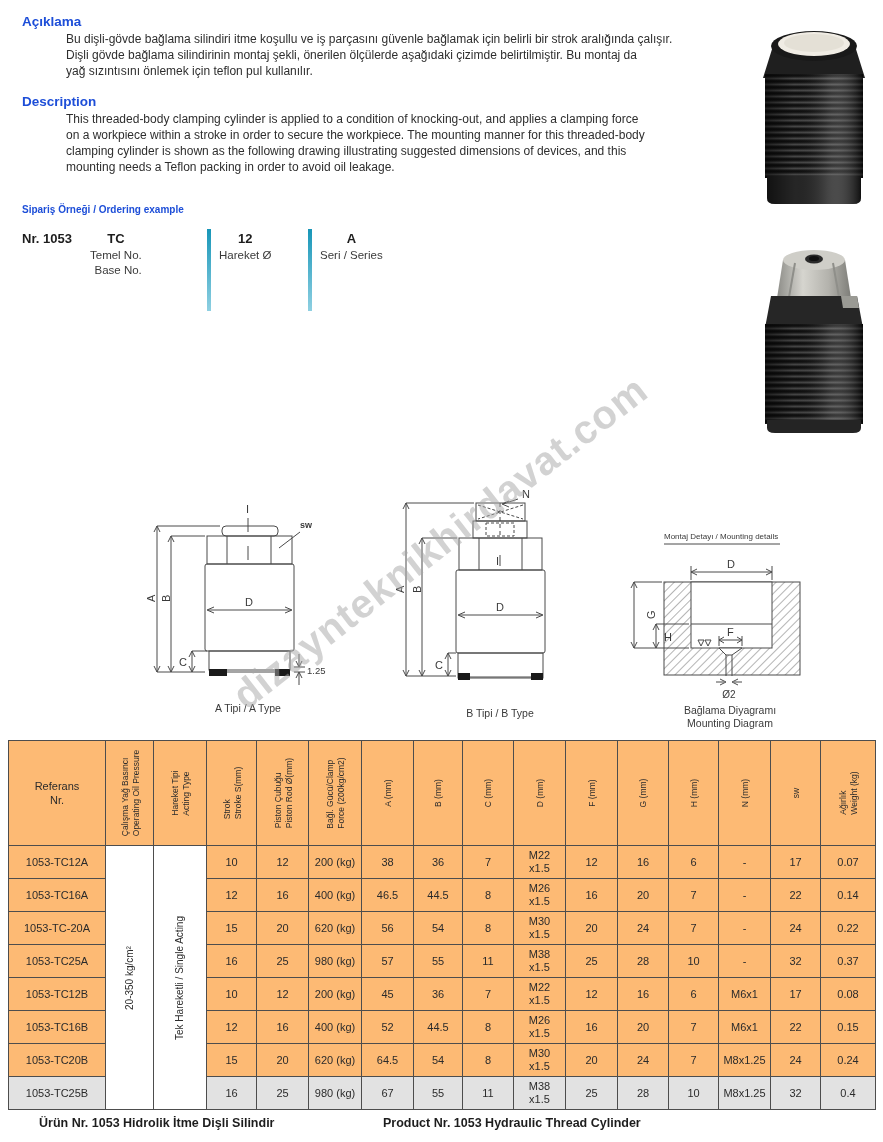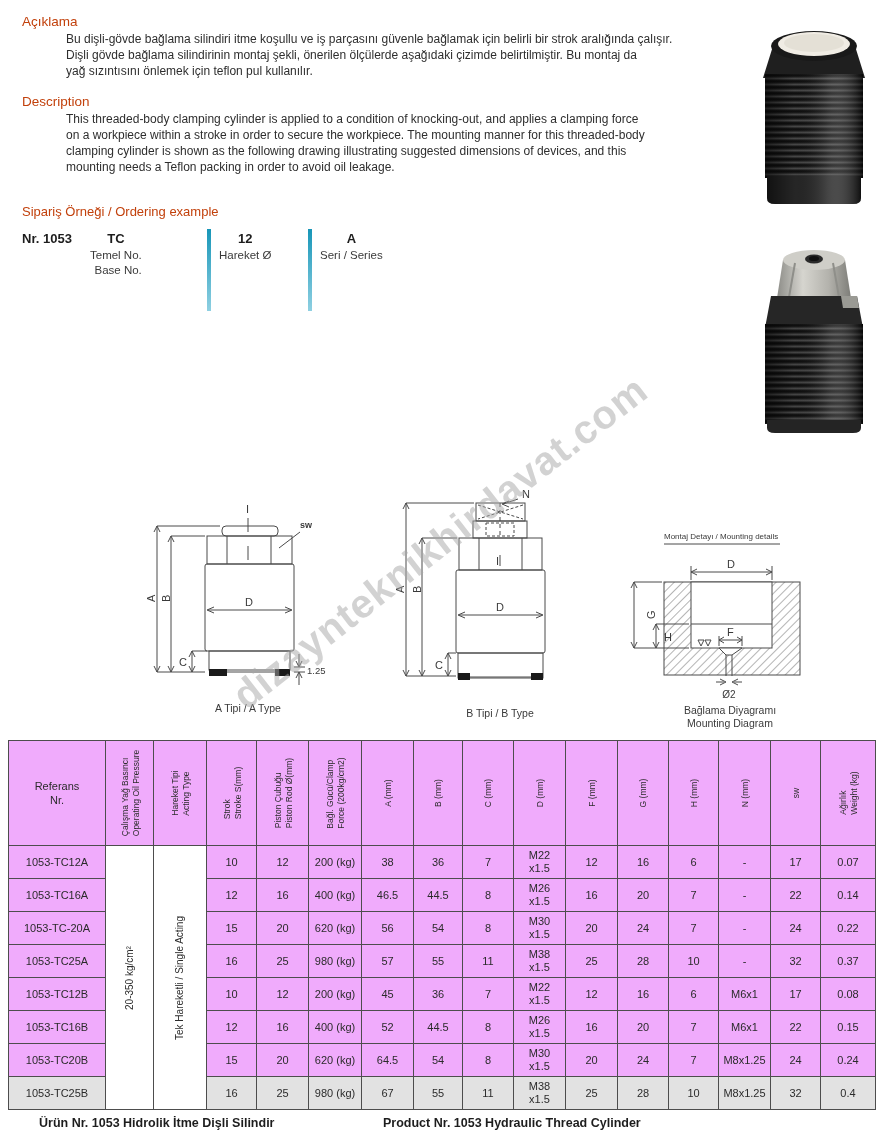--- a/index.html
+++ b/index.html
@@ -1,38 +1,38 @@
 <!DOCTYPE html>
 <html><head>
 <meta charset="utf-8">
 <style>
   html,body{margin:0;padding:0;}
   body{
     width:883px;height:1142px;position:relative;background:#ffffff;
     font-family:"Liberation Sans",sans-serif;color:#2b2b2b;overflow:hidden;
   }
   .abs{position:absolute;}
-  .h1{font-size:13.5px;font-weight:normal;color:#c2410c;text-align:center;}
+  .h1{font-size:13.5px;font-weight:bold;color:#1d4ed8;text-align:center;}
   .para{font-size:12px;line-height:16px;white-space:pre-line;color:#2e2e2e;margin-left:44px;}
   
   .ord-code{font-size:13px;font-weight:bold;color:#1d1d1d;text-align:center;}
   .ord-sub{font-size:11.5px;font-weight:normal;color:#3a3a3a;line-height:15px;margin-top:2px;white-space:pre-line;text-align:right;}
   .vbar{width:4px;height:82px;background:linear-gradient(to bottom,#1796b8,#8fd0e2);}
   
   .watermark{
     left:150px;top:520px;width:580px;text-align:center;
     transform:rotate(-38deg);transform-origin:center;
     font-size:40px;font-weight:bold;letter-spacing:1px;
     color:rgba(165,165,165,0.5);pointer-events:none;z-index:6;
   }
   
   svg text{font-family:"Liberation Sans",sans-serif;fill:#3a3a3a;}
   .cap{font-size:10.5px;}
   
-  table.spec{border-collapse:collapse;table-layout:fixed;width:867px;z-index:4;position:relative;background:#f0abfc;}
+  table.spec{border-collapse:collapse;table-layout:fixed;width:867px;z-index:4;position:relative;background:#fdba74;}
   table.spec th,table.spec td{
     border:1px solid #4d4d4d;padding:0;text-align:center;vertical-align:middle;
     font-size:11px;color:#2b2b2b;font-weight:normal;position:relative;overflow:visible;
   }
   table.spec thead th{height:104px;}
   table.spec tbody td{height:32px;}
   .ref-head{font-size:11px;line-height:14px;white-space:pre-line;}
   .rot{
     position:absolute;top:50%;left:50%;
     transform:translate(-50%,-50%) rotate(-90deg);
@@ -111,21 +111,21 @@
     <line x1="42" y1="21" x2="36" y2="55" stroke="#8f8f8a" stroke-width="2"></line>
     <line x1="80" y1="21" x2="86" y2="55" stroke="#8f8f8a" stroke-width="2"></line>
     <polygon points="18,54 104,54 110,86 12,86" fill="#262626"></polygon>
     <polygon points="88,54 104,54 106,66 90,66" fill="#9a9a94"></polygon>
     <rect x="12" y="82" width="98" height="100" fill="url(#thrB)"></rect>
     <rect x="12" y="82" width="98" height="100" fill="url(#shadeB)"></rect>
     <path d="M14,178 h94 v8 q0,5 -8,5 h-78 q-8,0 -8,-5 z" fill="#242424"></path>
   </svg>
 </div>
 
-<div class="abs h1" style="left:22px;top:204px;font-size:13px;">Sipariş Örneği / Ordering example</div>
+<div class="abs h1" style="left:22px;top:204px;font-size:10px;">Sipariş Örneği / Ordering example</div>
 <div class="abs ord-code" style="left:22px;top:231px;">Nr. 1053</div>
 <div class="abs" style="left:90px;top:231px;">
   <div class="ord-code">TC</div>
   <div class="ord-sub">Temel No.
 Base No.</div>
 </div>
 <div class="abs vbar" style="left:207px;top:229px;"></div>
 <div class="abs" style="left:219px;top:231px;">
   <div class="ord-code">12</div>
   <div class="ord-sub">Hareket Ø</div>

